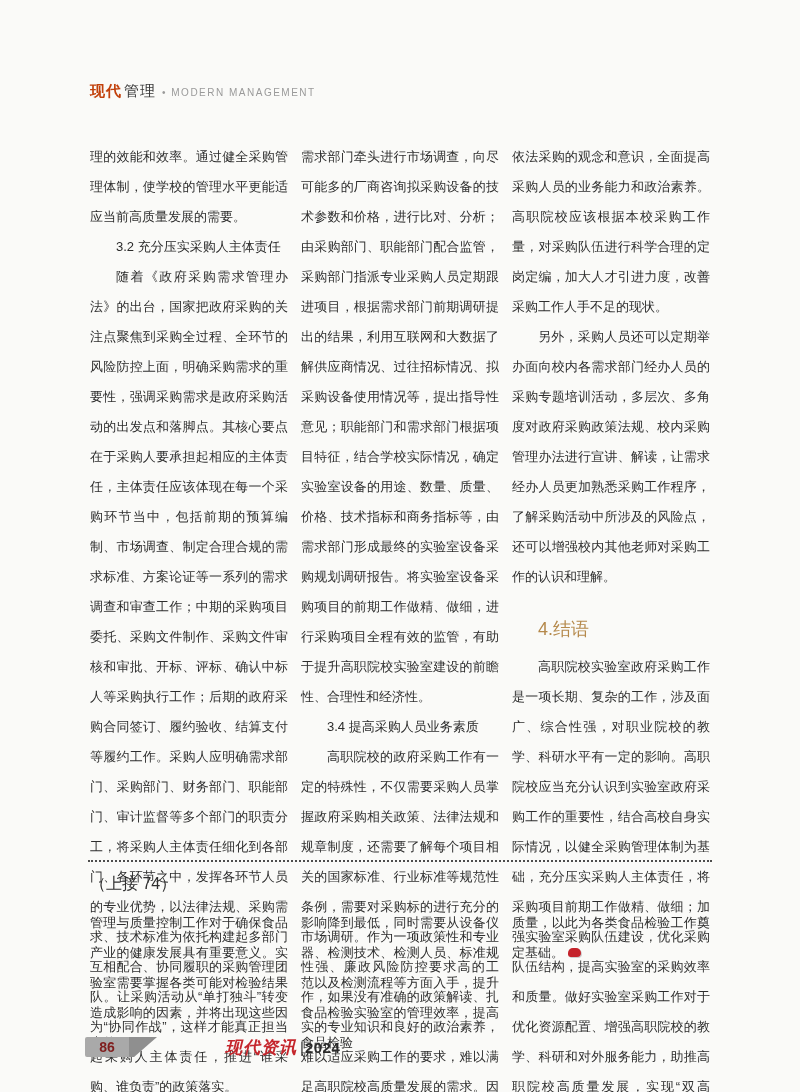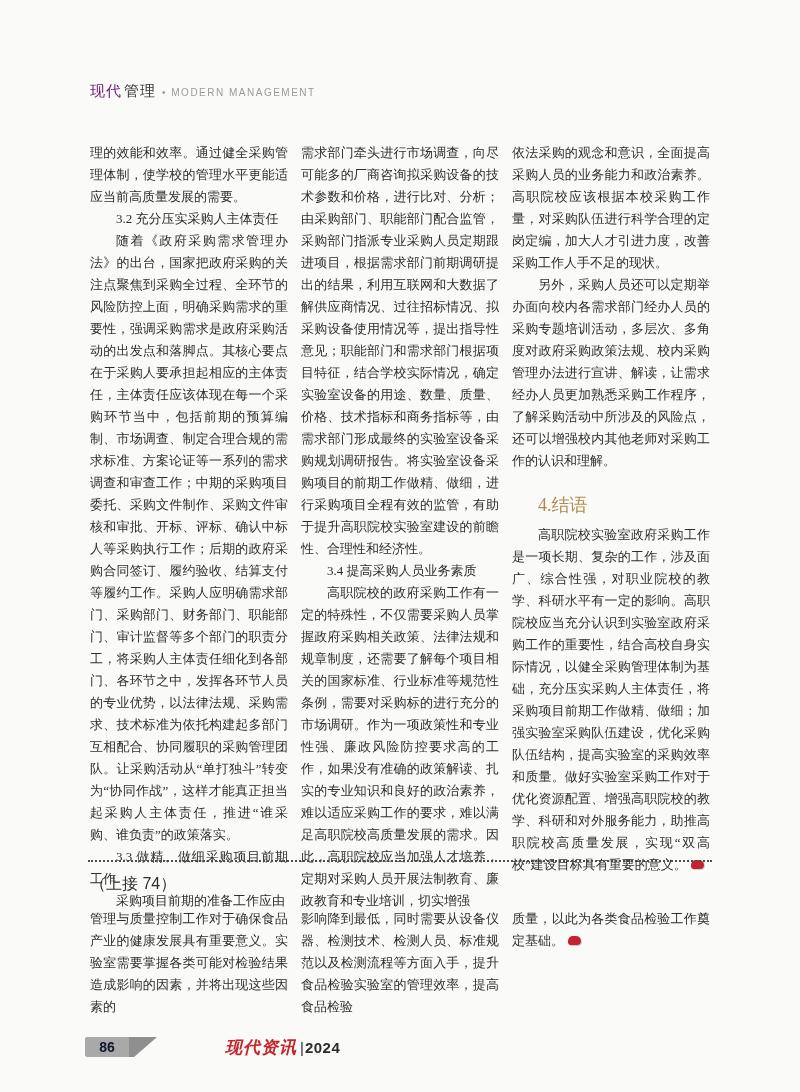--- a/index.html
+++ b/index.html
@@ -12,36 +12,35 @@
     position:relative;
   }
   .page{position:absolute;inset:0;}
 
   
   .running-head{
     position:absolute;left:90px;top:82px;
     font-size:15px;letter-spacing:1px;
     display:flex;align-items:baseline;gap:2px;
   }
-  .rh-bold{font-weight:400;color:#701a75;}
+  .rh-bold{font-weight:700;color:#c2410c;}
   .rh-med{font-weight:500;color:#3a3a3a;}
   .rh-en{font-size:10px;color:#9a9a9a;letter-spacing:1.5px;margin-left:4px;font-weight:400;}
 
   
   .columns{
     position:absolute;left:90px;width:622px;
     display:flex;gap:13px;
   }
   .sec1{top:142px;height:700px;}
   .sec2{top:908px;height:100px;}
   .col{
     width:198px;flex:0 0 198px;
-    font-size:13px;line-height:22px;
+    font-size:13px;line-height:30px;
     text-align:justify;
-    font-family:Liberation Serif, serif;
   }
   .col p{margin:0;text-indent:2em;}
   .col p.cont{text-indent:0;}
   .col p.head{text-indent:2em;color:#2b2b2b;}
 
   .conclusion-heading{
     margin:22px 0 8px 0;
     padding-left:26px;
     font-size:18px;
     font-weight:500;
@@ -71,21 +70,21 @@
     font-size:16px;color:#2e2e2e;
   }
 
   
   .footer{
     position:absolute;left:85px;top:1036px;
     display:flex;align-items:center;height:22px;
   }
   .pagenum-badge{display:flex;align-items:stretch;height:20px;}
   .pagenum-box{
-    background:#a9a9a9;color:#0f172a;
+    background:#a9a9a9;color:#7f1d1d;
     font-weight:700;font-size:14px;
     width:44px;display:flex;align-items:center;justify-content:center;
     border-radius:2px 0 0 2px;
   }
   .pagenum-slant{
     width:28px;background:#8f8f8f;
     clip-path:polygon(0 0,100% 0,18% 100%,0 100%);
   }
   .journal-name{
     margin-left:68px;

